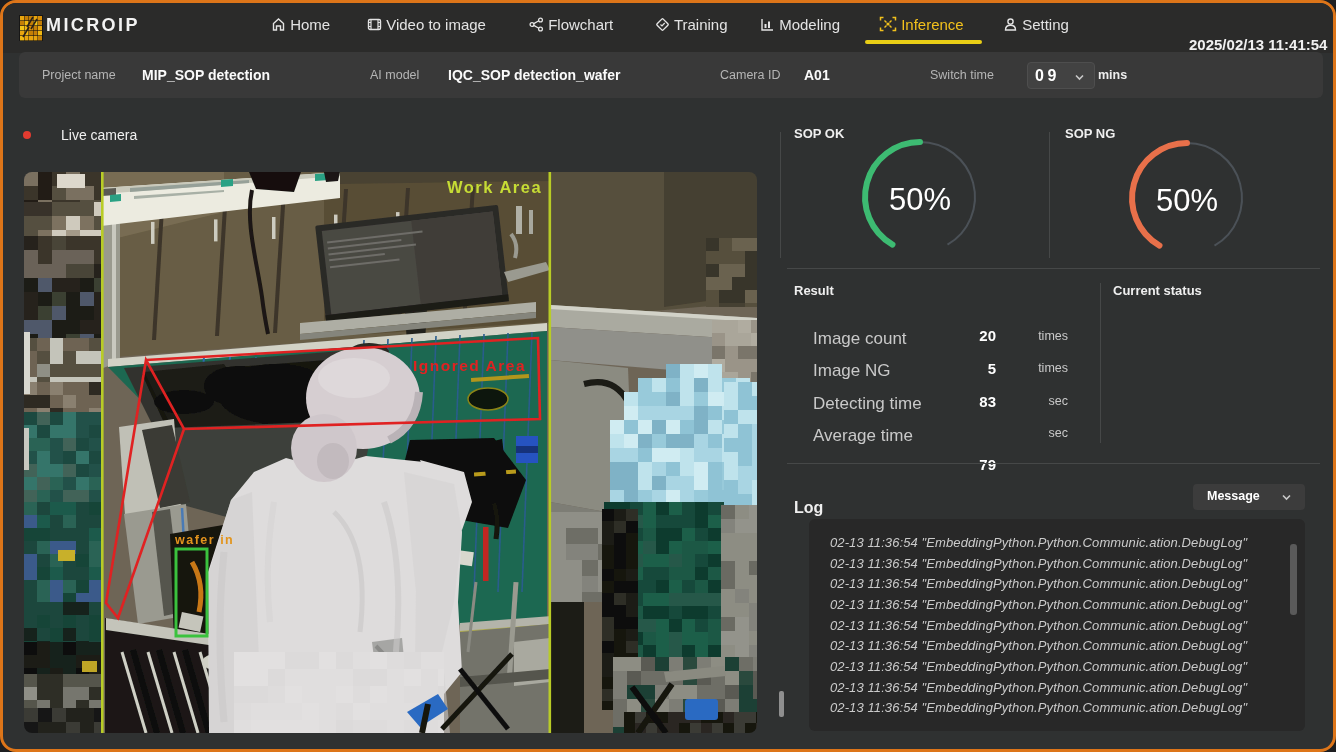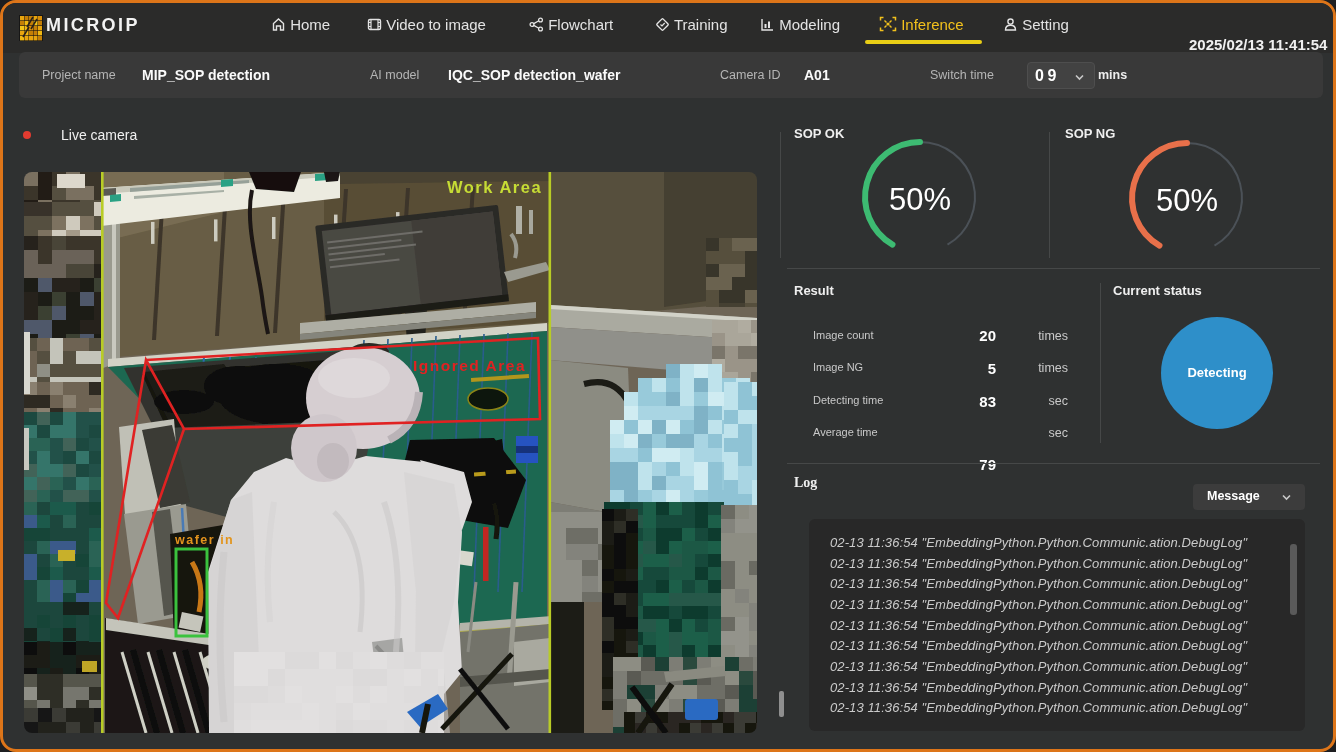--- a/index.html
+++ b/index.html
@@ -30,21 +30,21 @@
   
   .livedot { position:absolute; left:20px; top:128px; width:8px; height:8px; border-radius:50%; background:#e23b30; }
   .livelabel { position:absolute; left:42px; top:124px; font-size:14px; color:#f0f0f0;margin-left:16px; }
   .cam { position:absolute; left:21px; top:169px; width:733px; height:561px; border-radius:8px; overflow:hidden; }
   
   .vline { position:absolute; width:1px; background:#464848; }
   .hline { position:absolute; height:1px; background:#464848; }
   .ptitle { position:absolute; font-size:13px; font-weight:bold; color:#efefef; white-space:nowrap; }
   .gauge { position:absolute; width:140px; height:140px; }
   .gpct { position:absolute; width:140px; text-align:center; font-size:31px; color:#fff; }
-  .rlabel { position:absolute; left:810px; font-size:11px; color:#c9c9c9; }
+  .rlabel { position:absolute; left:810px; font-size:17px; color:#c9c9c9; }
   .rval { position:absolute; width:60px; text-align:right; font-size:15px; font-weight:bold; color:#fff; }
   .runit { position:absolute; width:60px; text-align:right; font-size:12.5px; color:#c9c9c9; }
   .statuscircle { position:absolute; left:1158px; top:314px; width:112px; height:112px; border-radius:50%;
     background:#2e8fc9; }
   .statuscircle span { position:absolute; left:0; top:48px; width:112px; text-align:center;
     font-size:13px; font-weight:bold; color:#fff; }
   .msgbtn { position:absolute; left:1190px; top:481px; width:112px; height:26px; background:#3c3c3c;
     border-radius:4px; }
   .msgbtn .t { position:absolute; left:14px; top:5px; font-size:12.5px; font-weight:bold; color:#fff; }
   .logbox { position:absolute; left:806px; top:516px; width:496px; height:212px; background:#282828;
@@ -1252,25 +1252,22 @@
   <div class="rlabel" style="top:391px;">Detecting time</div>
   <div class="rlabel" style="top:423px;">Average time</div>
   <div class="rval" style="left:933px; top:324px;">20</div>
   <div class="rval" style="left:933px; top:357px;">5</div>
   <div class="rval" style="left:933px; top:390px;">83</div>
   <div class="rval" style="left:933px; top:422px;margin-top:31px;">79</div>
   <div class="runit" style="left:1005px; top:326px;">times</div>
   <div class="runit" style="left:1005px; top:358px;">times</div>
   <div class="runit" style="left:1005px; top:391px;">sec</div>
   <div class="runit" style="left:1005px; top:423px;">sec</div>
-  <div class="statuscircle">
-      <span>Detecting</span>
-    </div>
   <div class="hline" style="left:784px; top:460px; width:533px;"></div>
-  <div class="ptitle" style="left:791px; top:472px; font-size:14px;font-family:Liberation Serif, serif;">Log</div>
+  <div class="ptitle" style="left:791px; top:496px; font-size:16px;">Log</div>
   <div class="msgbtn">
       <span class="t">Message</span>
       <svg style="position:absolute;left:88px;top:9px" width="11" height="9">
         <path d="M2 2.5 L5.5 6 L9 2.5" stroke="#c8c8c8" fill="none" stroke-width="1.6"></path>
       </svg>
     </div>
   <div class="logbox">
     <div class="loglines">02-13 11:36:54 "EmbeddingPython.Python.Communic.ation.DebugLog"<br>02-13 11:36:54 "EmbeddingPython.Python.Communic.ation.DebugLog"<br>02-13 11:36:54 "EmbeddingPython.Python.Communic.ation.DebugLog"<br>02-13 11:36:54 "EmbeddingPython.Python.Communic.ation.DebugLog"<br>02-13 11:36:54 "EmbeddingPython.Python.Communic.ation.DebugLog"<br>02-13 11:36:54 "EmbeddingPython.Python.Communic.ation.DebugLog"<br>02-13 11:36:54 "EmbeddingPython.Python.Communic.ation.DebugLog"<br>02-13 11:36:54 "EmbeddingPython.Python.Communic.ation.DebugLog"<br>02-13 11:36:54 "EmbeddingPython.Python.Communic.ation.DebugLog"</div>
     <div class="logscroll"></div>
   </div>

